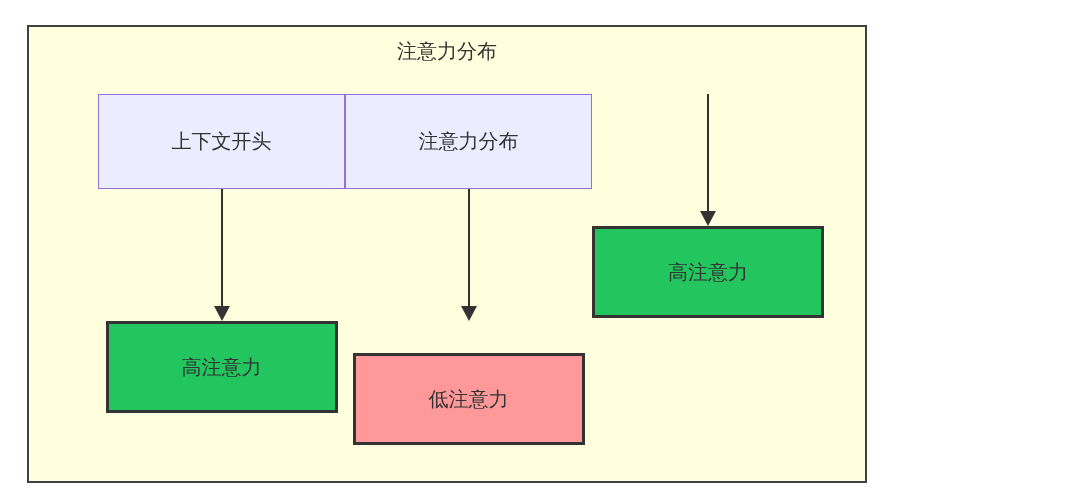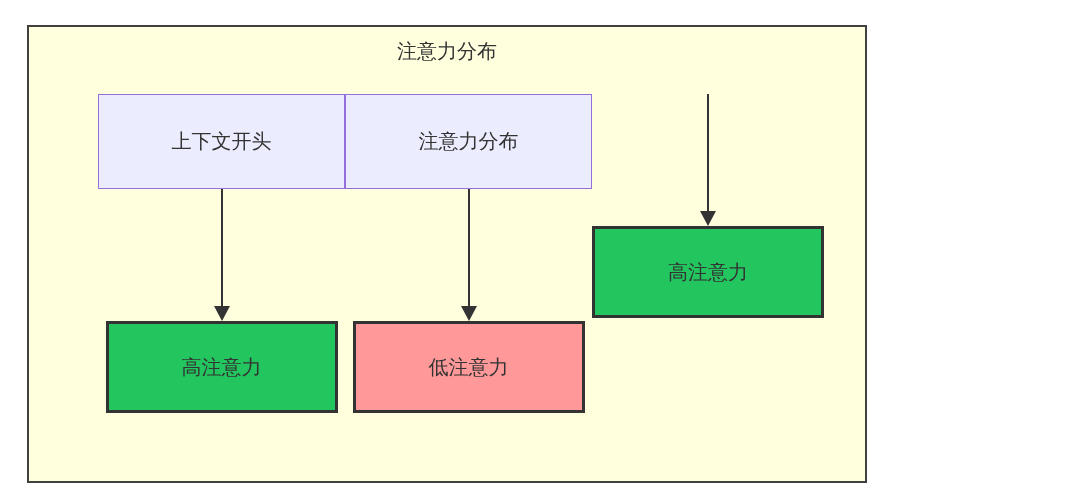--- a/index.html
+++ b/index.html
@@ -50,21 +50,21 @@
   .top-node {
     width: 247px; height: 95px;
     background: #ececff;
     border: 1.5px solid #9370db;
   }
   .bottom-node {
     width: 232px; height: 92px;
     border: 3px solid #333333;
   }
   .bottom-node.high { background: #22c55e; text-align: center; }
-  .bottom-node.low  { background: #ff9999; }
+  .bottom-node.low  { background: #ff9999; margin-top: 32px; }
   .arrow { display: block; }
 </style>
 </head>
 <body>
 
 <div class="stage">
   <div class="subgraph">
     <div class="subgraph-title">注意力分布</div>
 
     <div class="columns">

